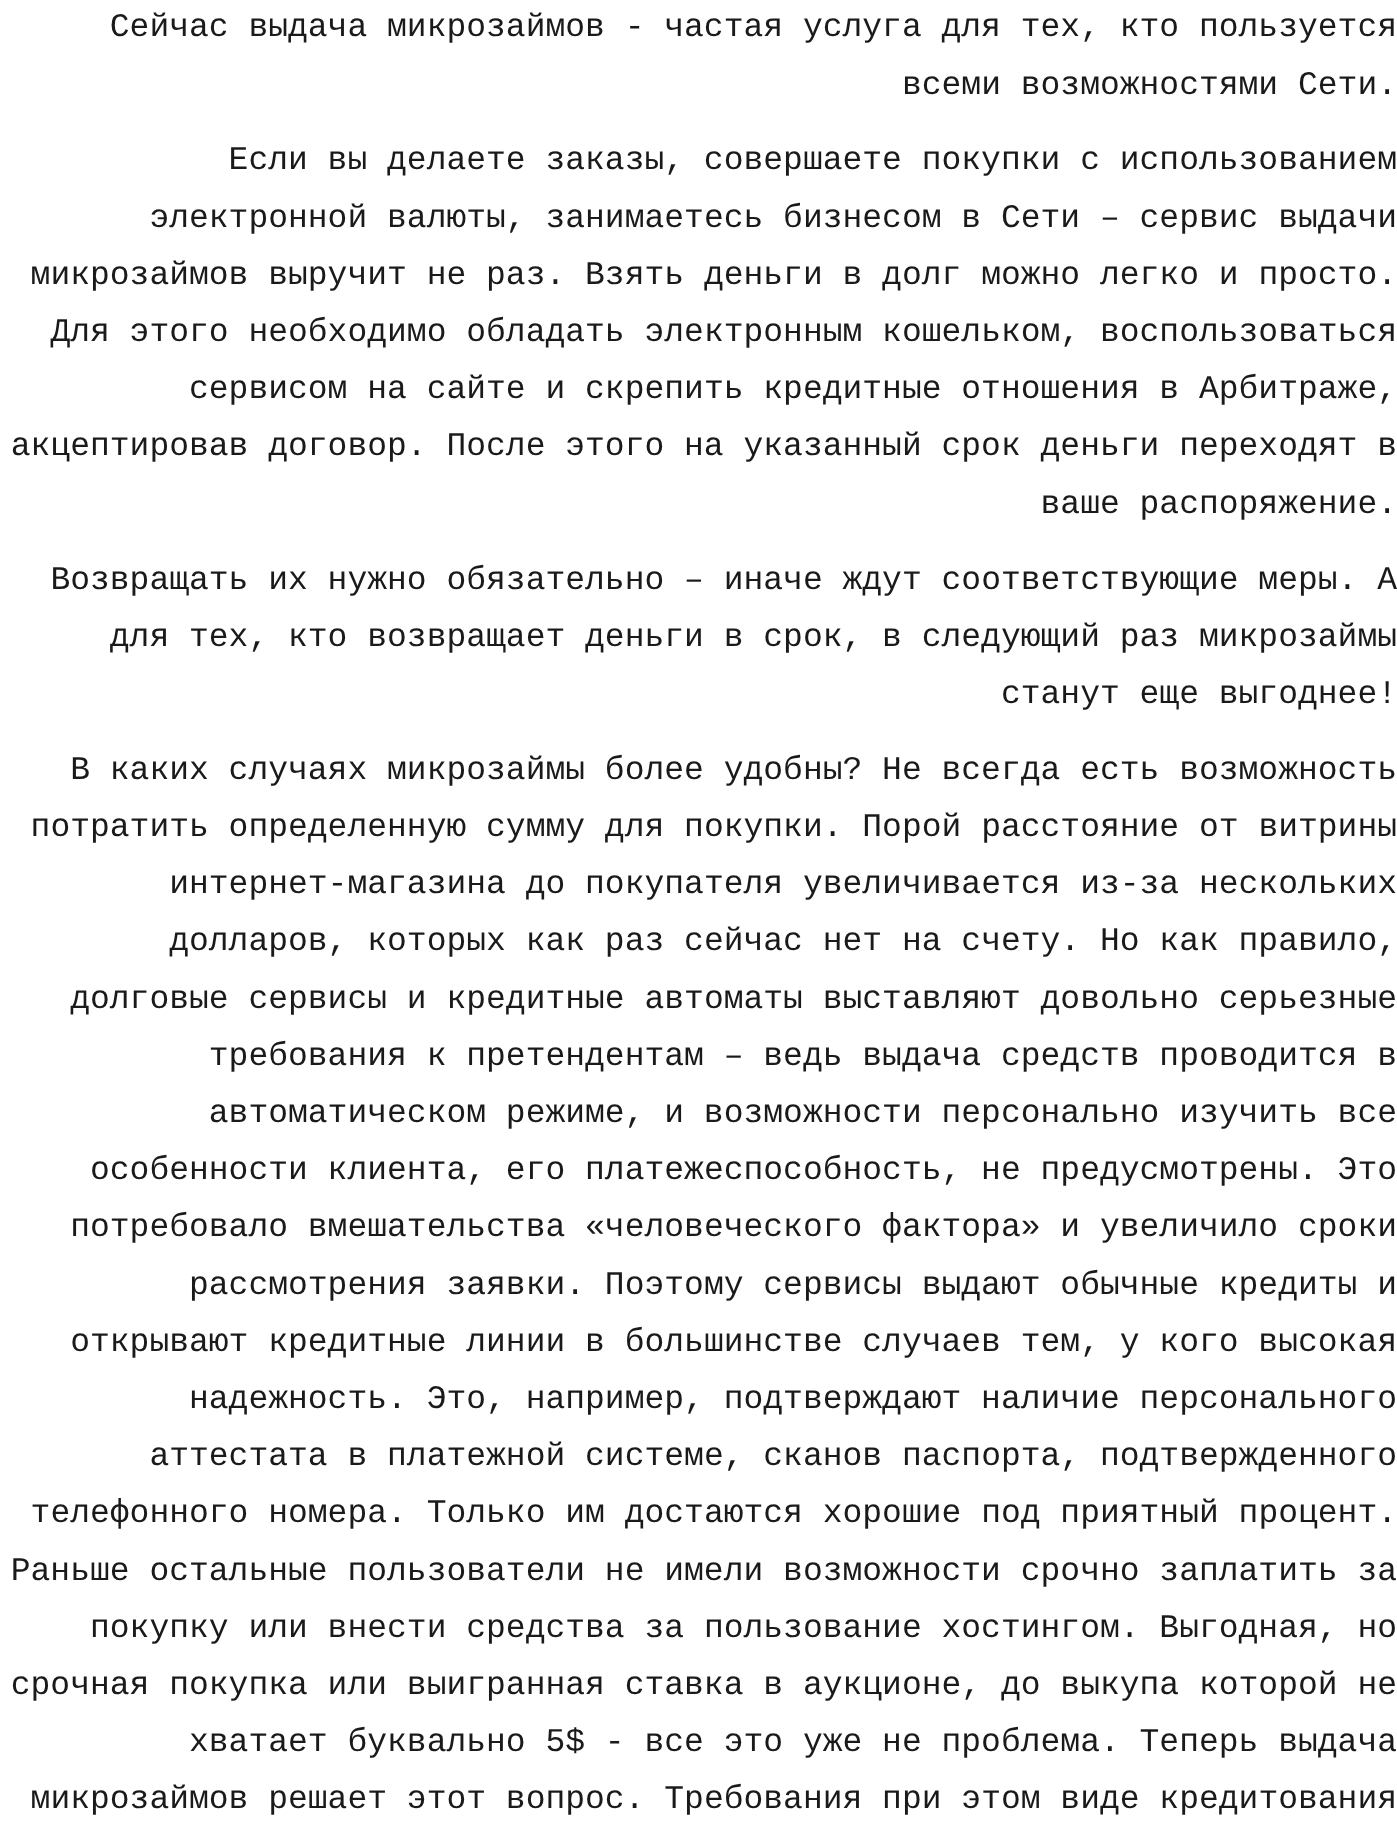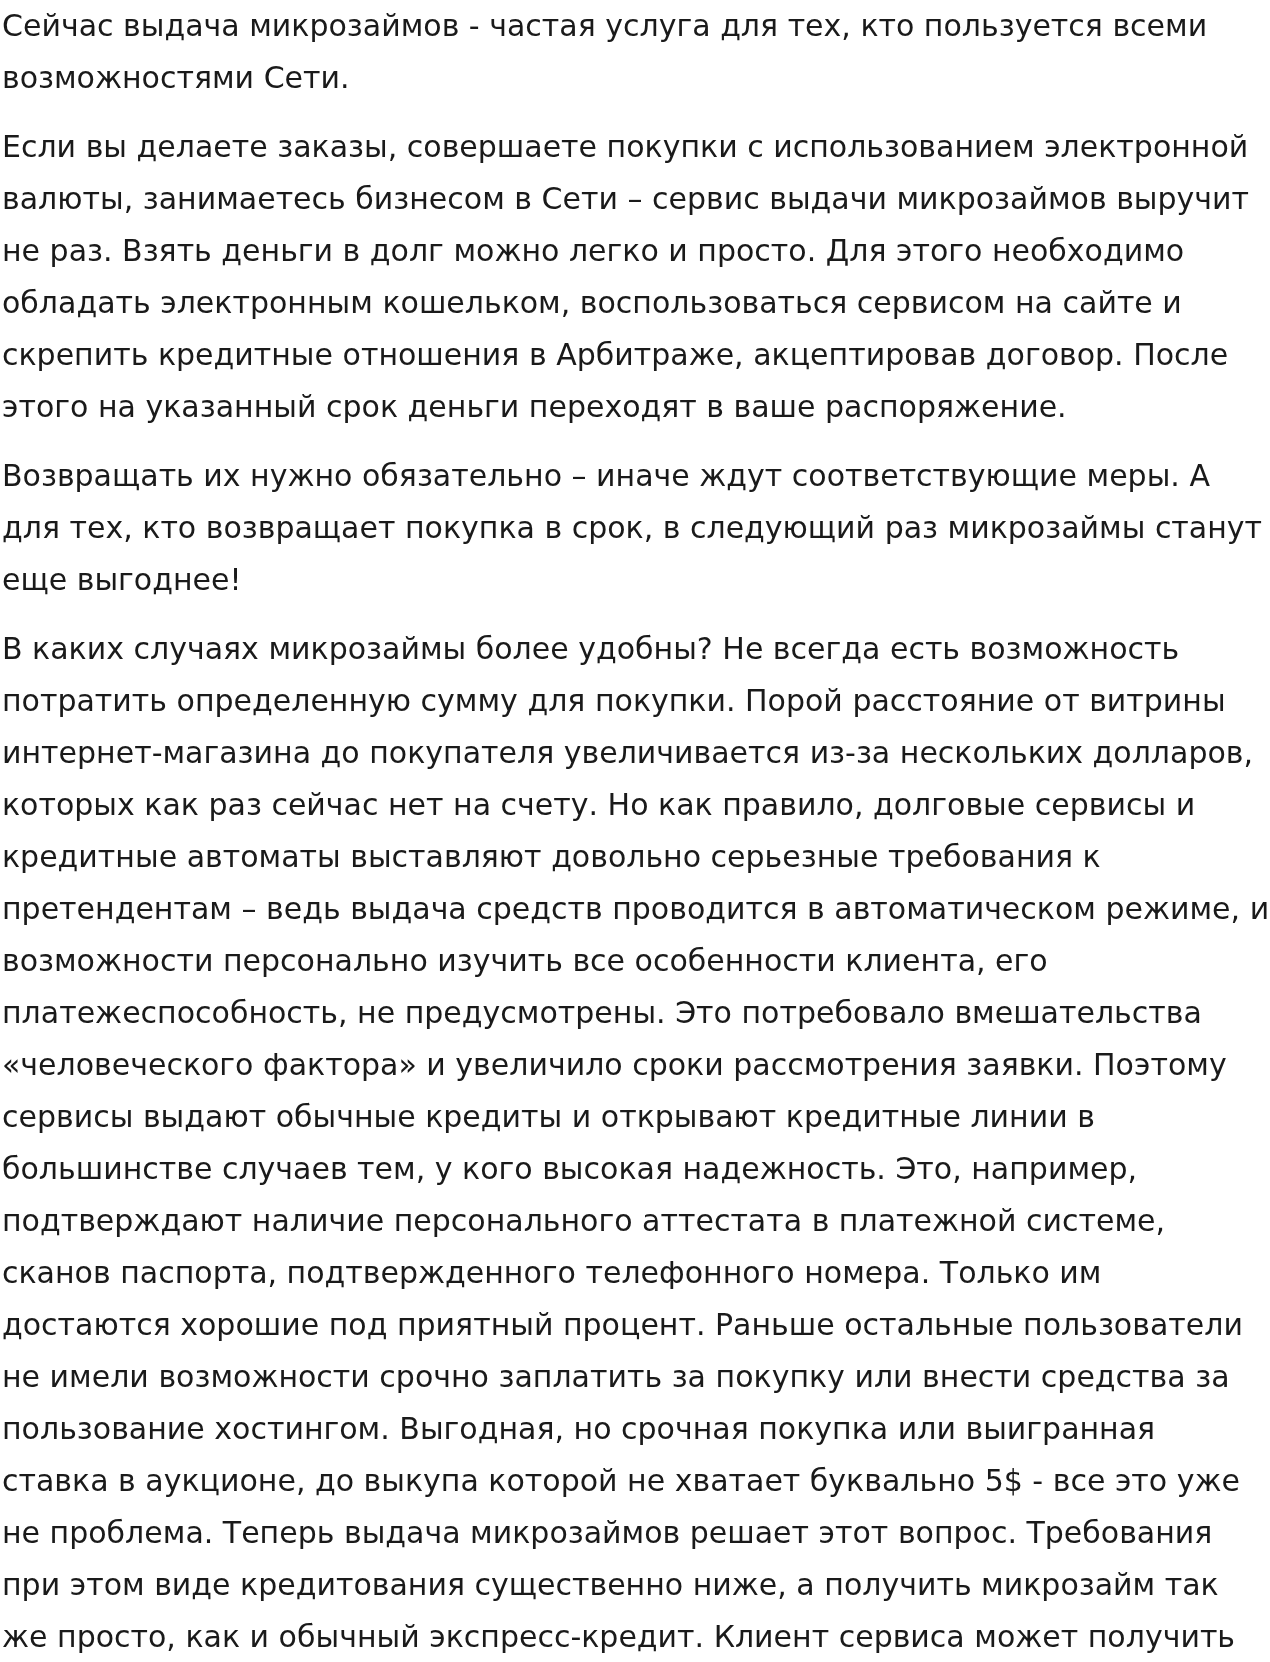--- a/index.html
+++ b/index.html
@@ -15,28 +15,29 @@
     padding: 0 0 10px 2px;
     font-family: "DejaVu Sans", sans-serif;
     font-size: 30px;
     line-height: 52px;
     color: #1a1a1a;
     overflow: hidden;
   }
   main[data-name="article-page"] p {
     margin: 0 0 17px 0;
     padding: 0;
-    text-align: left;
+    text-align: right;
     word-spacing: normal;
+    font-family: Liberation Mono, monospace;
   }
   main[data-name="article-page"] p:last-child {
     margin-bottom: 0;
   }
 </style>
 </head>
 <body>
 
 <main data-name="article-page">
   <p data-name="paragraph-intro">Сейчас выдача микрозаймов - частая услуга для тех, кто пользуется всеми возможностями Сети.</p>
   <p data-name="paragraph-how-it-works">Если вы делаете заказы, совершаете покупки с использованием электронной валюты, занимаетесь бизнесом в Сети – сервис выдачи микрозаймов выручит не раз. Взять деньги в долг можно легко и просто. Для этого необходимо обладать электронным кошельком, воспользоваться сервисом на сайте и скрепить кредитные отношения в Арбитраже, акцептировав договор. После этого на указанный срок деньги переходят в ваше распоряжение.</p>
-  <p data-name="paragraph-repayment">Возвращать их нужно обязательно – иначе ждут соответствующие меры. А для тех, кто возвращает покупка в срок, в следующий раз микрозаймы станут еще выгоднее!</p>
+  <p data-name="paragraph-repayment">Возвращать их нужно обязательно – иначе ждут соответствующие меры. А для тех, кто возвращает деньги в срок, в следующий раз микрозаймы станут еще выгоднее!</p>
   <p data-name="paragraph-use-cases">В каких случаях микрозаймы более удобны? Не всегда есть возможность потратить определенную сумму для покупки. Порой расстояние от витрины интернет-магазина до покупателя увеличивается из-за нескольких долларов, которых как раз сейчас нет на счету. Но как правило, долговые сервисы и кредитные автоматы выставляют довольно серьезные требования к претендентам – ведь выдача средств проводится в автоматическом режиме, и возможности персонально изучить все особенности клиента, его платежеспособность, не предусмотрены. Это потребовало вмешательства «человеческого фактора» и увеличило сроки рассмотрения заявки. Поэтому сервисы выдают обычные кредиты и открывают кредитные линии в большинстве случаев тем, у кого высокая надежность. Это, например, подтверждают наличие персонального аттестата в платежной системе, сканов паспорта, подтвержденного телефонного номера. Только им достаются хорошие под приятный процент. Раньше остальные пользователи не имели возможности срочно заплатить за покупку или внести средства за пользование хостингом. Выгодная, но срочная покупка или выигранная ставка в аукционе, до выкупа которой не хватает буквально 5$ - все это уже не проблема. Теперь выдача микрозаймов решает этот вопрос. Требования при этом виде кредитования существенно ниже, а получить микрозайм так же просто, как и обычный экспресс-кредит. Клиент сервиса может получить деньги в долг : без опасений, что его данные станут известны, при соблюдении минимальных требований к аттестату и документам, подтверждающим личность, на небольшой срок – для решения любых денежных вопросов. При этом сервисы достаточно популярны и еще по одной причине. Ведь какими бы ни были близкими интернет-друзья или партнеры, в Сети много опасений и совсем немного доверия. А сервисы по выдаче микрозаймов верят и помогают, предлагая деньги в долг.</p>
 </main>
 
 </body></html>

